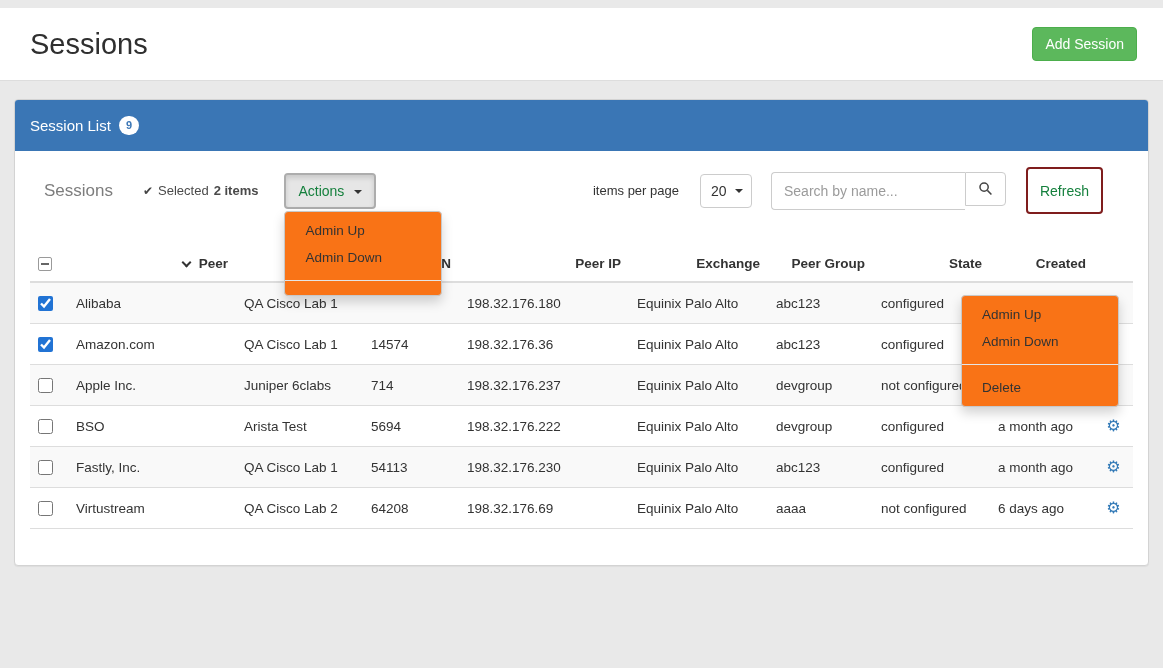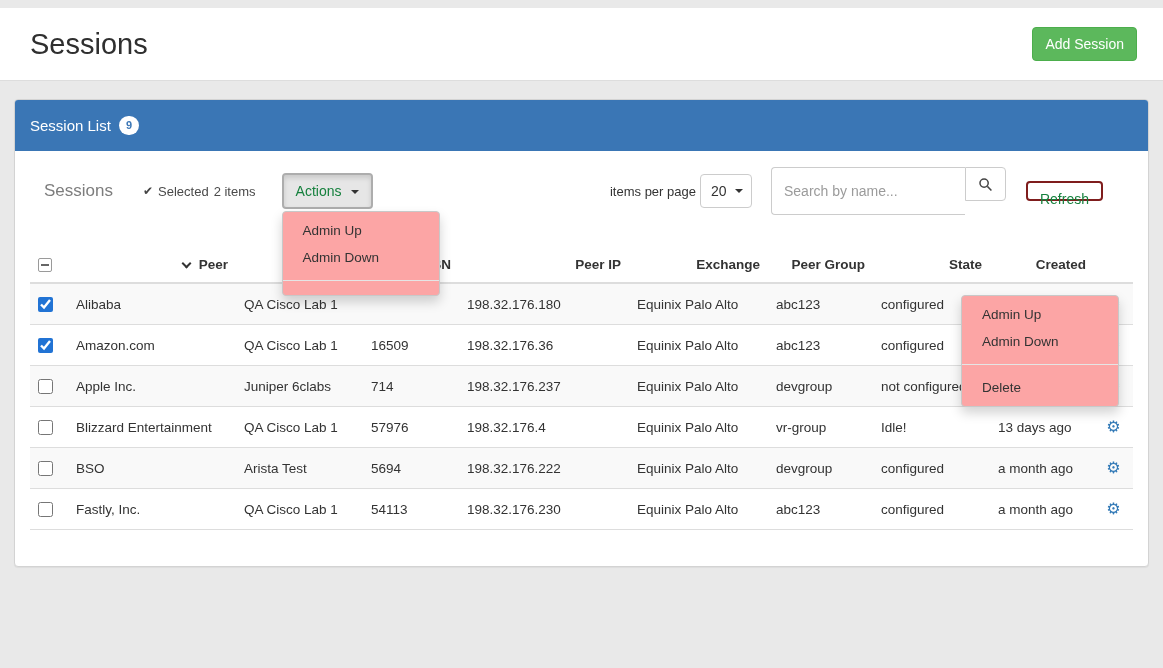--- a/index.html
+++ b/index.html
@@ -42,56 +42,56 @@
     background: #fff; color: #3a76b5;
     font-size: 11px; font-weight: 700;
     border-radius: 10px; padding: 4px 7px; margin-left: 8px; line-height: 1;
   }
   .panel-body { position: relative; padding: 16px 15px 36px; }
   
   .toolbar { display: flex; align-items: center; padding: 0 30px 0 14px; margin-bottom: 32px; }
   .tb-title { font-size: 17px; color: #7d7d7d; margin-right: 30px; }
   .selected { font-size: 13px; color: #4a4a4a; margin-right: 26px; display: flex; align-items: center; gap: 5px; white-space: nowrap; }
   .check-icon { font-size: 12px; color: #444; }
-  .selected b { font-weight: 400; }
+  .selected b { font-weight: 700; }
   .btn-default { background: #fff; border: 2px solid #7f1d1d; color: #15803d; padding: 6px 12px; }
   .btn-default.active { background: #e6e6e6; border-color: #adadad; box-shadow: inset 0 3px 5px rgba(0,0,0,.125); }
   .caret {
     display: inline-block; width: 0; height: 0;
     border-left: 4px solid transparent; border-right: 4px solid transparent;
     border-top: 4px solid #333; margin-left: 6px; vertical-align: middle;
   }
   .btn-group { position: relative; }
   .spacer { flex: 1; }
-  .ipp-label { font-size: 13px; color: #333; margin-right: 4px; white-space: nowrap; padding-left: 38px; }
+  .ipp-label { font-size: 13px; color: #333; margin-right: 21px; white-space: nowrap; padding-left: 38px; }
   .select-box {
     height: 34px; min-width: 52px;
     border: 1px solid #ccc; border-radius: 4px; background: #fff;
     display: flex; align-items: center; justify-content: space-between;
     padding: 0 8px 0 10px; font-size: 14px; cursor: pointer;
   }
   .search-group { display: flex; margin-left: 19px; }
   .search-input {
-    height: 48px; width: 194px;
+    height: 38px; width: 194px;
     border: 1px solid #ccc; border-right: none;
     border-radius: 4px 0 0 4px; padding: 6px 12px;
     font-size: 14px; font-family: inherit; color: #333; outline: none;
   }
   .search-input::placeholder { color: #9b9b9b; }
   .search-btn {
     height: 34px; width: 41px;
     border: 1px solid #ccc; background: #fff;
     border-radius: 0 4px 4px 0; cursor: pointer;
     display: flex; align-items: center; justify-content: center;
   }
-  .refresh { margin-left: 20px; height: 20px; }
+  .refresh { margin-left: 20px; height: 47px; }
   
   .dropdown-menu {
     position: absolute; width: 158px;
-    background: #fca5a5; border: 1px solid #c8c8c8; border-radius: 4px;
+    background: #f97316; border: 1px solid #c8c8c8; border-radius: 4px;
     box-shadow: 0 6px 12px rgba(0,0,0,.175);
     padding: 5px 0; z-index: 100; font-size: 13.5px;
   }
   .btn-group .dropdown-menu { top: calc(100% + 2px); left: 0; }
   .row-menu { top: 144px; right: 29px; }
   .menu-item { display: block; padding: 4px 20px; color: #333; text-decoration: none; cursor: pointer; line-height: 19px; }
   .divider { height: 1px; background: #e5e5e5; margin: 9px 0; }
   
   table.sessions-table { width: 100%; border-collapse: collapse; table-layout: fixed; font-size: 13.5px; }
   .sessions-table th {
@@ -220,21 +220,21 @@
           <td>Equinix Palo Alto</td>
           <td>abc123</td>
           <td>configured</td>
           <td>22 days ago</td>
           <td class="gear-col"><span class="gear">⚙</span></td>
         </tr>
         <tr>
           <td><input type="checkbox" checked="" style=""></td>
           <td>Amazon.com</td>
           <td>QA Cisco Lab 1</td>
-          <td>16509</td>
+          <td>14574</td>
           <td>198.32.176.36</td>
           <td>Equinix Palo Alto</td>
           <td>abc123</td>
           <td>configured</td>
           <td></td>
           <td class="gear-col"><span class="gear">⚙</span></td>
         </tr>
         <tr>
           <td><input type="checkbox" style=""></td>
           <td>Apple Inc.</td>
@@ -242,52 +242,52 @@
           <td>714</td>
           <td>198.32.176.237</td>
           <td>Equinix Palo Alto</td>
           <td>devgroup</td>
           <td>not configured</td>
           <td></td>
           <td class="gear-col"><span class="gear">⚙</span></td>
         </tr>
         <tr>
           <td><input type="checkbox" style=""></td>
-          <td>Blizzard Entertainment</td>
-          <td>QA Cisco Lab 1</td>
-          <td>57976</td>
-          <td>198.32.176.4</td>
-          <td>Equinix Palo Alto</td>
-          <td>vr-group</td>
-          <td>Idle!</td>
-          <td>13 days ago</td>
-          <td class="gear-col"><span class="gear">⚙</span></td>
-        </tr>
-        <tr>
-          <td><input type="checkbox" style=""></td>
           <td>BSO</td>
           <td>Arista Test</td>
           <td>5694</td>
           <td>198.32.176.222</td>
           <td>Equinix Palo Alto</td>
           <td>devgroup</td>
           <td>configured</td>
           <td>a month ago</td>
           <td class="gear-col"><span class="gear">⚙</span></td>
         </tr>
         <tr>
           <td><input type="checkbox" style=""></td>
           <td>Fastly, Inc.</td>
           <td>QA Cisco Lab 1</td>
           <td>54113</td>
           <td>198.32.176.230</td>
           <td>Equinix Palo Alto</td>
           <td>abc123</td>
           <td>configured</td>
           <td>a month ago</td>
+          <td class="gear-col"><span class="gear">⚙</span></td>
+        </tr>
+        <tr>
+          <td><input type="checkbox" style=""></td>
+          <td>Virtustream</td>
+          <td>QA Cisco Lab 2</td>
+          <td>64208</td>
+          <td>198.32.176.69</td>
+          <td>Equinix Palo Alto</td>
+          <td>aaaa</td>
+          <td>not configured</td>
+          <td>6 days ago</td>
           <td class="gear-col"><span class="gear">⚙</span></td>
         </tr>
       </tbody>
     </table>
 
     <div class="dropdown-menu row-menu">
       <a class="menu-item">Admin Up</a>
       <a class="menu-item">Admin Down</a>
       <div class="divider"></div>
       <a class="menu-item">Delete</a>

